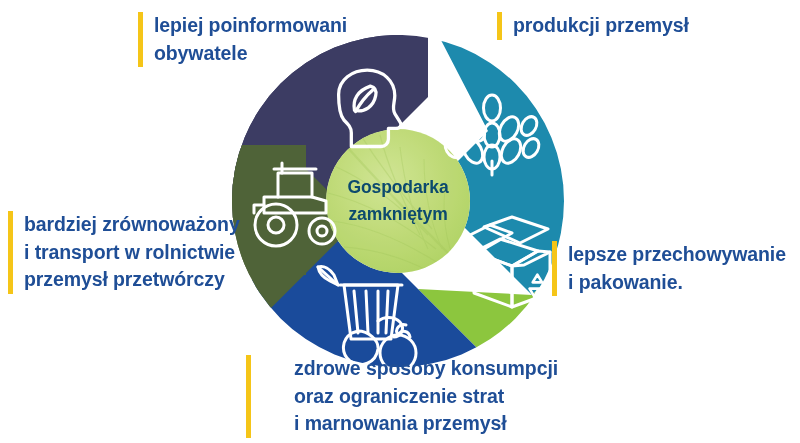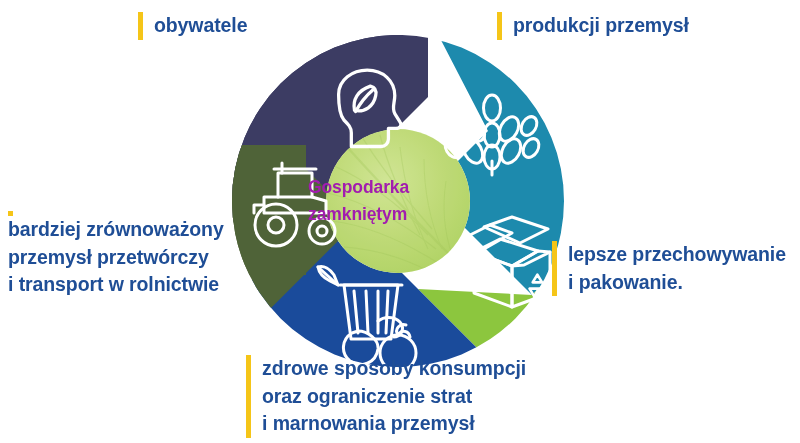--- a/index.html
+++ b/index.html
@@ -40,23 +40,23 @@
     font-size: 19.5px;
     font-weight: bold;
     line-height: 1.42;
     white-space: nowrap;
     letter-spacing: -0.1px;
   }
   .callout .lines div { display: block; }
 
   .callout-topleft   { left: 138px; top: 12px; }
   .callout-topright  { left: 497px; top: 12px; }
-  .callout-left      { left: 8px;   top: 211px; flex-direction: column; }
+  .callout-left      { left: 8px;   top: 211px; }
   .callout-right     { left: 552px; top: 241px; }
-  .callout-bottom    { left: 246px; top: 355px; }
+  .callout-bottom    { left: 246px; top: 355px; gap: 32px; }
 
   
   #wheel {
     position: absolute;
     left: 232px;
     top: 35px;
     width: 332px;
     height: 332px;
   }
   #wheel svg { display: block; }
@@ -68,22 +68,22 @@
     width: 332px;
     height: 332px;
     pointer-events: none;
   }
   .center-text .ct-inner {
     position: absolute;
     left: 50%;
     top: 50%;
     transform: translate(-50%, -50%);
     width: 180px;
-    text-align: left;
-    color: #a21caf;
+    text-align: center;
+    color: #0c4a6e;
     font-size: 17.5px;
     font-weight: bold;
     line-height: 1.52;
     letter-spacing: -0.1px;
   }
 </style>
 </head>
 <body>
 
 <div id="stage">
@@ -224,37 +224,38 @@
   <div class="center-text">
     <div class="ct-inner">
       <div>Gospodarka</div>
       <div>zamkniętym</div>
     </div>
   </div>
 
   <div class="callout callout-topleft">
     <div class="bar"></div>
     <div class="lines">
+      <div>lepiej poinformowani</div>
       <div>obywatele</div>
     </div>
   </div>
 
   <div class="callout callout-topright">
     <div class="bar"></div>
     <div class="lines">
       <div>produkcji przemysł</div>
     </div>
   </div>
 
   <div class="callout callout-left">
     <div class="bar"></div>
     <div class="lines">
       <div>bardziej zrównoważony</div>
+      <div>i transport w rolnictwie</div>
       <div>przemysł przetwórczy</div>
-      <div>i transport w rolnictwie</div>
     </div>
   </div>
 
   <div class="callout callout-right">
     <div class="bar"></div>
     <div class="lines">
       <div>lepsze przechowywanie</div>
       <div>i pakowanie.</div>
     </div>
   </div>

